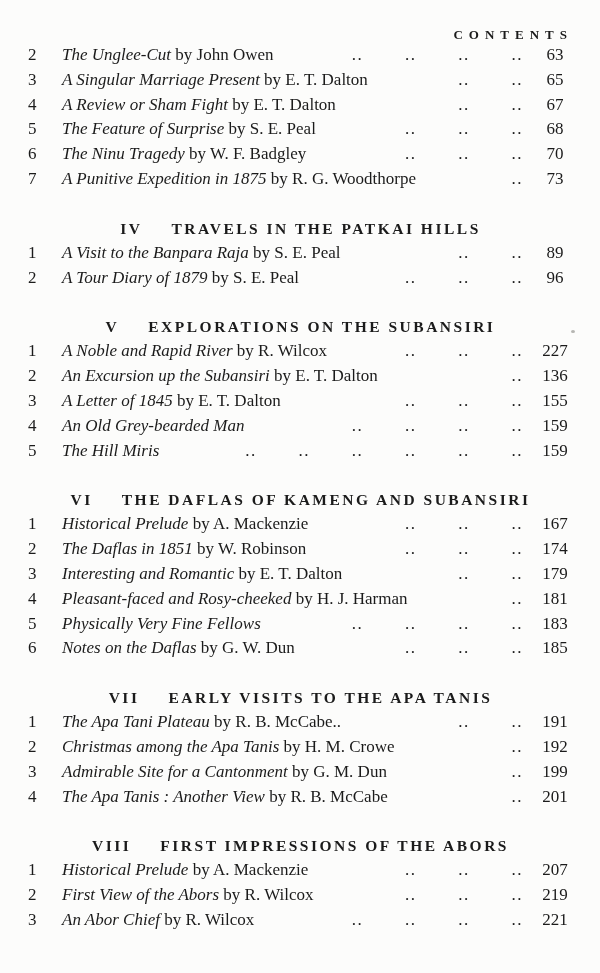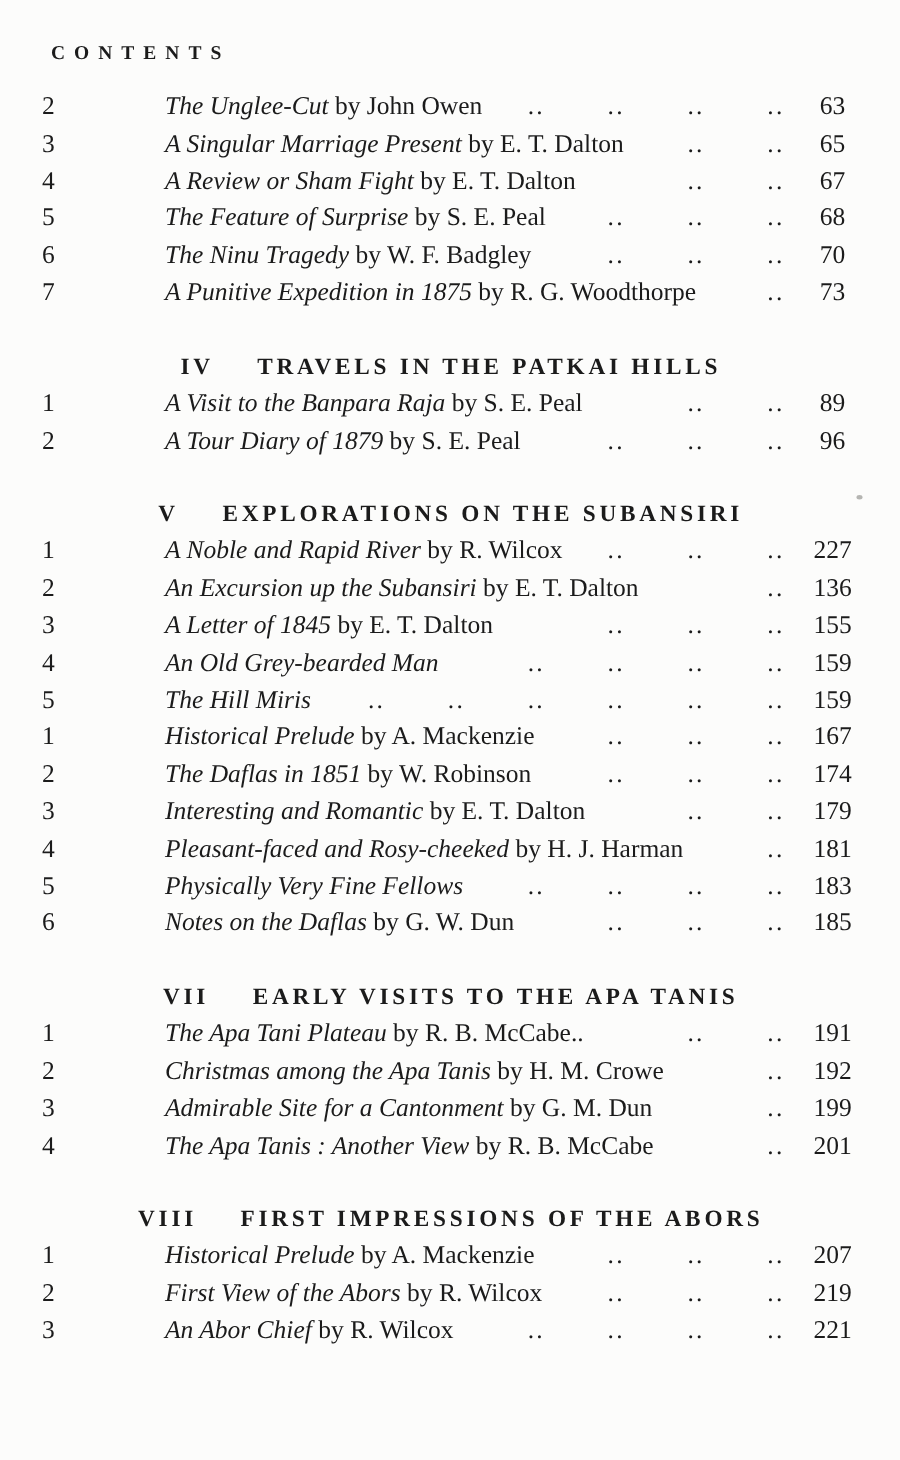--- a/index.html
+++ b/index.html
@@ -12,48 +12,47 @@
     width: 600px;
     height: 973px;
     box-sizing: border-box;
     padding: 26px 27px 0 28px;
     overflow: hidden;
     background: #fcfcfb;
     font-family: "Liberation Serif", "DejaVu Serif", serif;
     color: #1b1b1b;
   }
   .page-heading {
-    text-align: left;
+    text-align: right;
     font-size: 13px;
     font-weight: bold;
     letter-spacing: 6px;
     padding-left: 6px; 
     line-height: 17px;
-    margin-bottom: 16px;
   }
   .section-heading {
     margin: 24px 0 0 0;
     text-align: center;
     font-size: 15.5px;
     font-weight: bold;
     letter-spacing: 2.5px;
     line-height: 25px;
     white-space: nowrap;
   }
   .sec-numeral { margin-right: 29px; }
   .entry-row {
     display: flex;
     align-items: baseline;
     font-size: 17px;
     line-height: 24.8px;
     white-space: nowrap;
   }
   .entry-num { flex: none; width: 34px; }
   .entry-text { flex: none; }
-  .entry-title { font-style: italic; margin-left: 48px; }
+  .entry-title { font-style: italic; }
   .entry-dots {
     flex: 1 1 auto;
     overflow: hidden;
     text-align: right;
     letter-spacing: 1.5px;
     word-spacing: 36px;
     margin: 0 14px 0 8px;
     min-width: 0;
   }
   .entry-page { flex: none; width: 36px; text-align: center; }
@@ -172,20 +171,21 @@
   <div class="entry-row">
             <span class="entry-num">5</span>
             <span class="entry-text"><span class="entry-title">The Hill Miris</span><span class="entry-by"></span></span>
             <span class="entry-dots">.. .. .. .. .. ..</span>
             <span class="entry-page">159</span>
           </div>
 </div>
   </section>
 
   <section class="toc-section">
+    <h2 class="section-heading"><span class="sec-numeral">VI</span><span class="sec-title">THE DAFLAS OF KAMENG AND SUBANSIRI</span></h2>
     <div class="entries">
   <div class="entry-row">
             <span class="entry-num">1</span>
             <span class="entry-text"><span class="entry-title">Historical Prelude</span><span class="entry-by"> by A. Mackenzie</span></span>
             <span class="entry-dots">.. .. ..</span>
             <span class="entry-page">167</span>
           </div>
 
   <div class="entry-row">
             <span class="entry-num">2</span>

